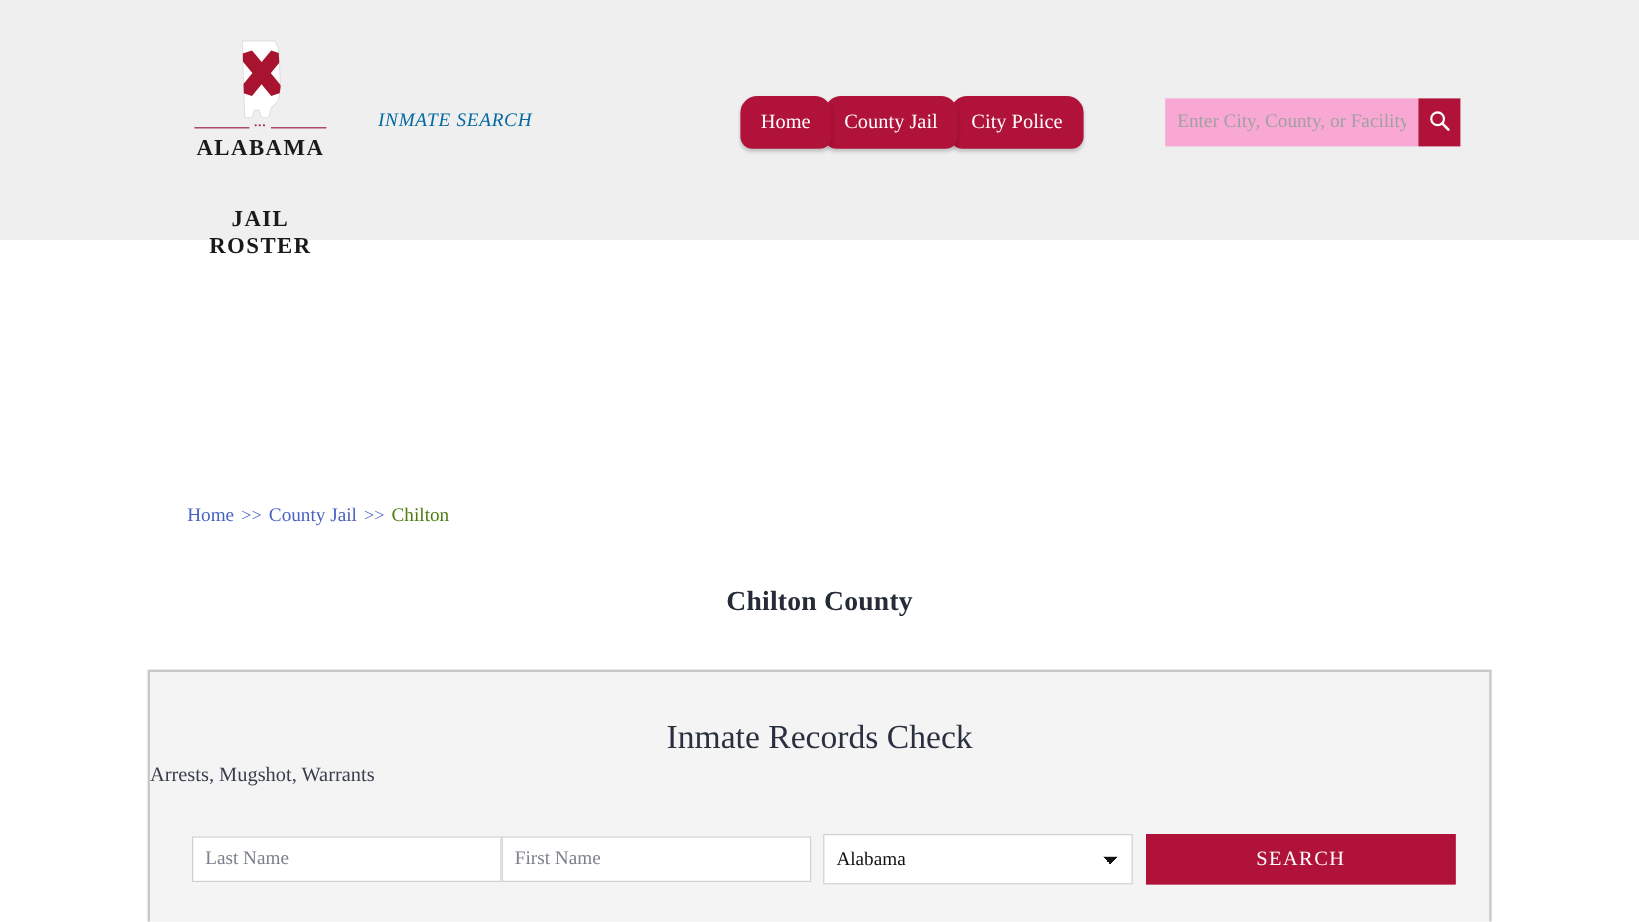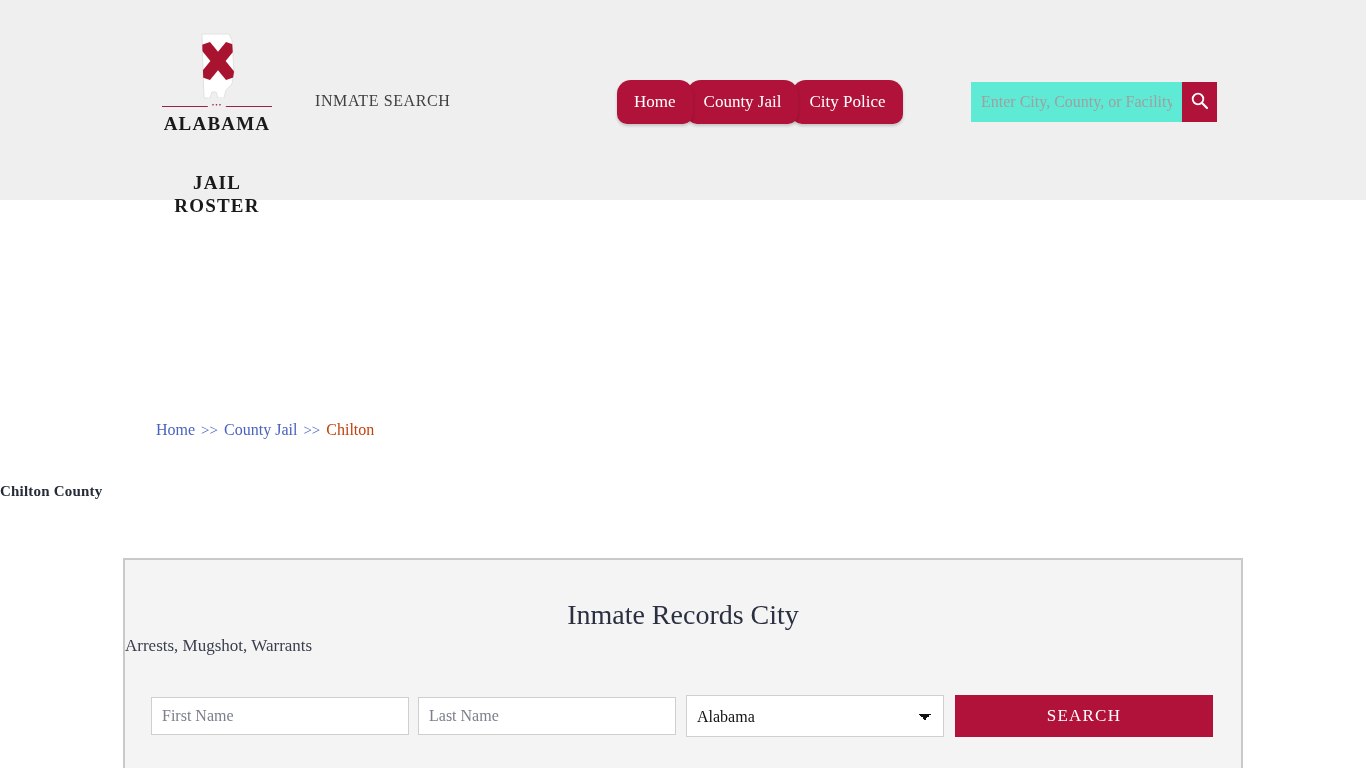--- a/index.html
+++ b/index.html
@@ -59,21 +59,22 @@
     line-height: 23px;
   }
   .brand-name .l2 { display: block; margin-top: 36px; }
 
   .tagline {
     position: absolute;
     left: 315px;
     top: 92px;
     font-size: 16px;
     letter-spacing: 0.6px;
-    color: #404040;
+    color: #0369a1;
+    font-style: italic;
   }
 
   
   .main-nav {
     position: absolute;
     left: 617px;
     top: 80px;
     display: flex;
     align-items: flex-end;
   }
@@ -101,21 +102,21 @@
     left: 971px;
     top: 82px;
     display: flex;
     align-items: stretch;
     height: 40px;
   }
   .header-search-input {
     width: 211px;
     height: 40px;
     border: none;
-    background: #5eead4;
+    background: #f9a8d4;
     font-family: "Liberation Serif", serif;
     font-size: 16px;
     color: #333;
     padding: 0 10px;
     outline: none;
   }
   .header-search-input::placeholder { color: #a0a0a0; }
   .header-search-btn {
     width: 35px;
     height: 40px;
@@ -141,28 +142,28 @@
   .breadcrumb a {
     color: #4a62c0;
     text-decoration: none;
     cursor: pointer;
   }
   .breadcrumb .sep {
     color: #4a62c0;
     margin: 0 6px;
     font-size: 15px;
   }
-  .breadcrumb .current { color: #c2410c; margin-top: 44px; }
+  .breadcrumb .current { color: #4d7c0f; margin-top: 44px; }
 
   .page-title {
     position: absolute;
     top: 273px;
     width: 1366px;
-    text-align: left;
-    font-size: 15px;
+    text-align: center;
+    font-size: 23px;
     font-weight: bold;
     color: #262b38;
     letter-spacing: 0.2px;
   }
 
   
   .records-panel {
     position: absolute;
     left: 123px;
     top: 358px;
@@ -282,26 +283,26 @@
 
 <div class="content">
 
   <div class="breadcrumb">
     <a>Home</a><span class="sep">&gt;&gt;</span><a>County Jail</a><span class="sep">&gt;&gt;</span><span class="current">Chilton</span>
   </div>
 
   <h1 class="page-title">Chilton County</h1>
 
   <div class="records-panel">
-    <div class="panel-title">Inmate Records City</div>
+    <div class="panel-title">Inmate Records Check</div>
     <div class="panel-subtitle">Arrests, Mugshot, Warrants</div>
 
     <div class="panel-form">
+      <input class="fld fld-last" type="text" placeholder="Last Name" style="">
       <input class="fld fld-first" type="text" placeholder="First Name" style="">
-      <input class="fld fld-last" type="text" placeholder="Last Name" style="">
       <select class="fld fld-state">
         <option>Alabama</option>
       </select>
       <button class="search-btn">SEARCH</button>
     </div>
 
   </div>
 
 </div>
 

